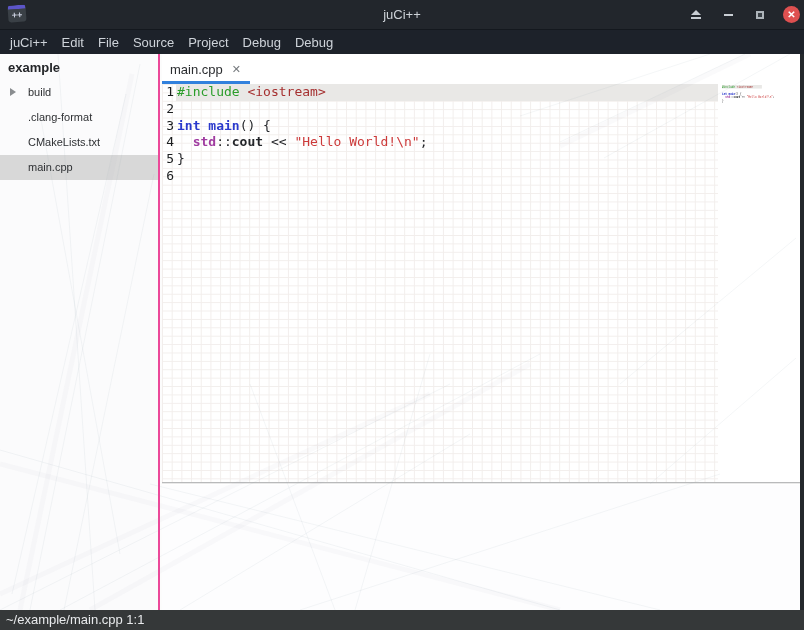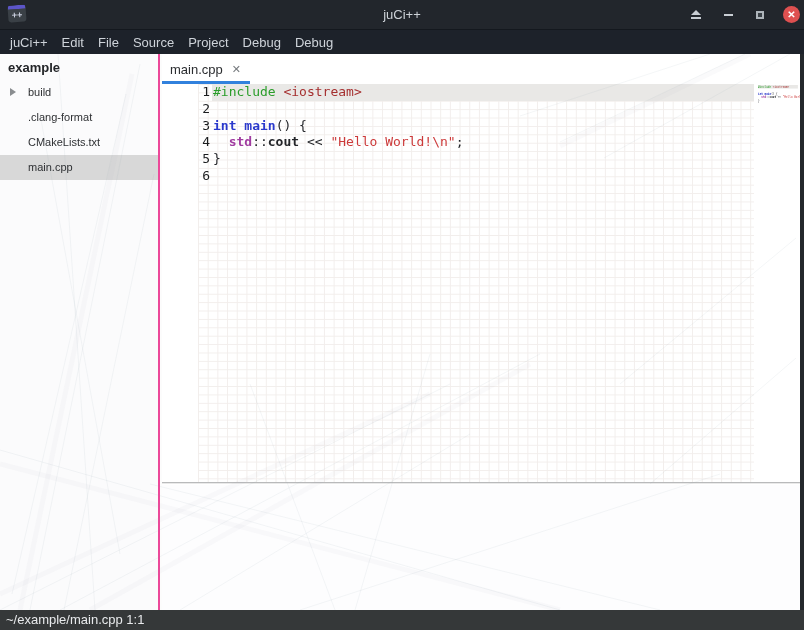--- a/index.html
+++ b/index.html
@@ -47,21 +47,21 @@
               border-left:6px solid #8a8d90; }
 
   
   .main { position:absolute; left:162px; top:0; right:0; height:556px; z-index:1; background:#ffffff; }
   .tabbar { position:absolute; left:0; top:0; right:0; height:30px; background:#ffffff; }
   .tab { position:relative; display:inline-flex; align-items:center; height:30px; padding:0 10px 0 8px; }
   .tab-label { font-size:13px; color:#2b2d30; }
   .tab-close { font-size:11px; color:#75797d; margin-left:9px; }
   .tab-underline { position:absolute; left:0; bottom:0; width:88px; height:3.5px; }
 
-  .editor { position:absolute; left:0; top:30px; right:0; height:398px; background:#ffffff; overflow:hidden;margin-left:36px; }
+  .editor { position:absolute; left:0; top:30px; right:0; height:398px; background:#ffffff; overflow:hidden; }
   .gridbg { position:absolute; left:0; top:0; width:556px; height:398px;
             background-image:linear-gradient(to right,#f2eeec 1px,transparent 1px),
                              linear-gradient(to bottom,#f2eeec 1px,transparent 1px);
             background-size:9.7px 8.4px; }
   .codeview { position:absolute; left:0; top:0; width:556px;
               font-family:"DejaVu Sans Mono", monospace; font-size:13px; }
   .code-line { position:relative; height:16.8px; line-height:16.8px; white-space:pre; }
   .hl-band { position:absolute; left:14px; right:0; top:0; bottom:0; background:#e9e8e6; }
   .ln { display:inline-block; width:12px; text-align:right; margin-right:3px; color:#1b1d1f;
         position:relative; z-index:1; }

